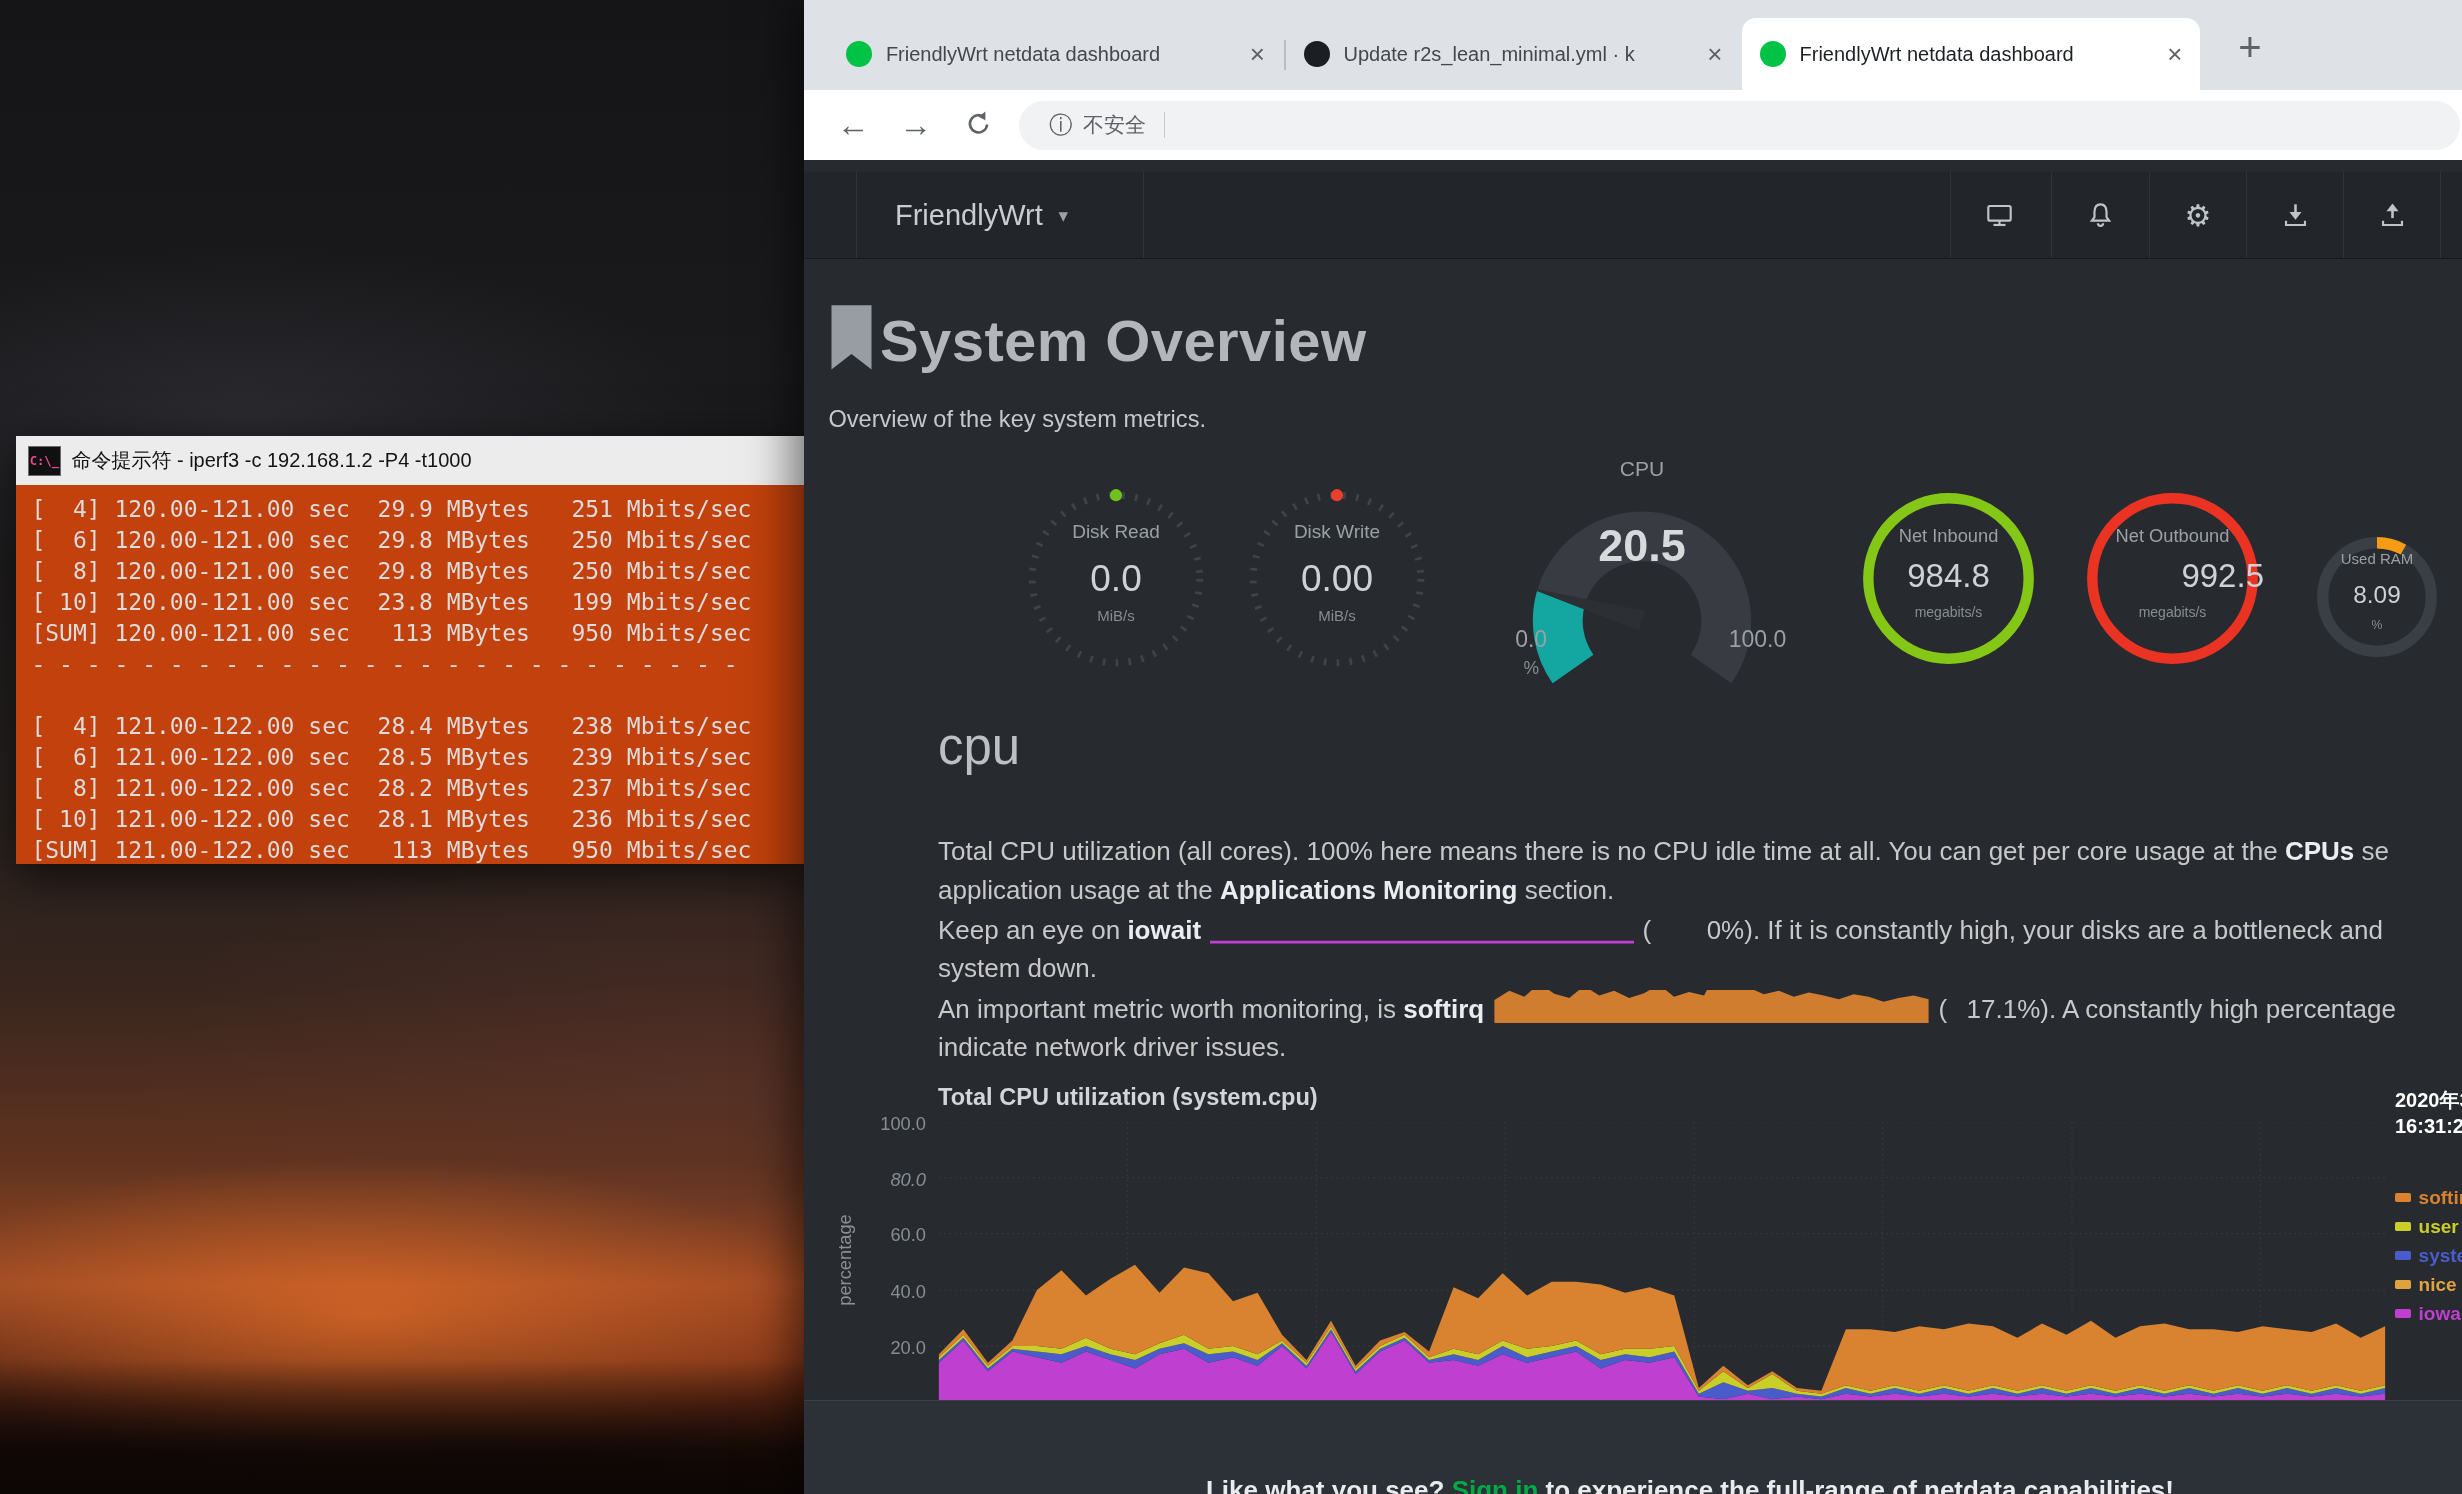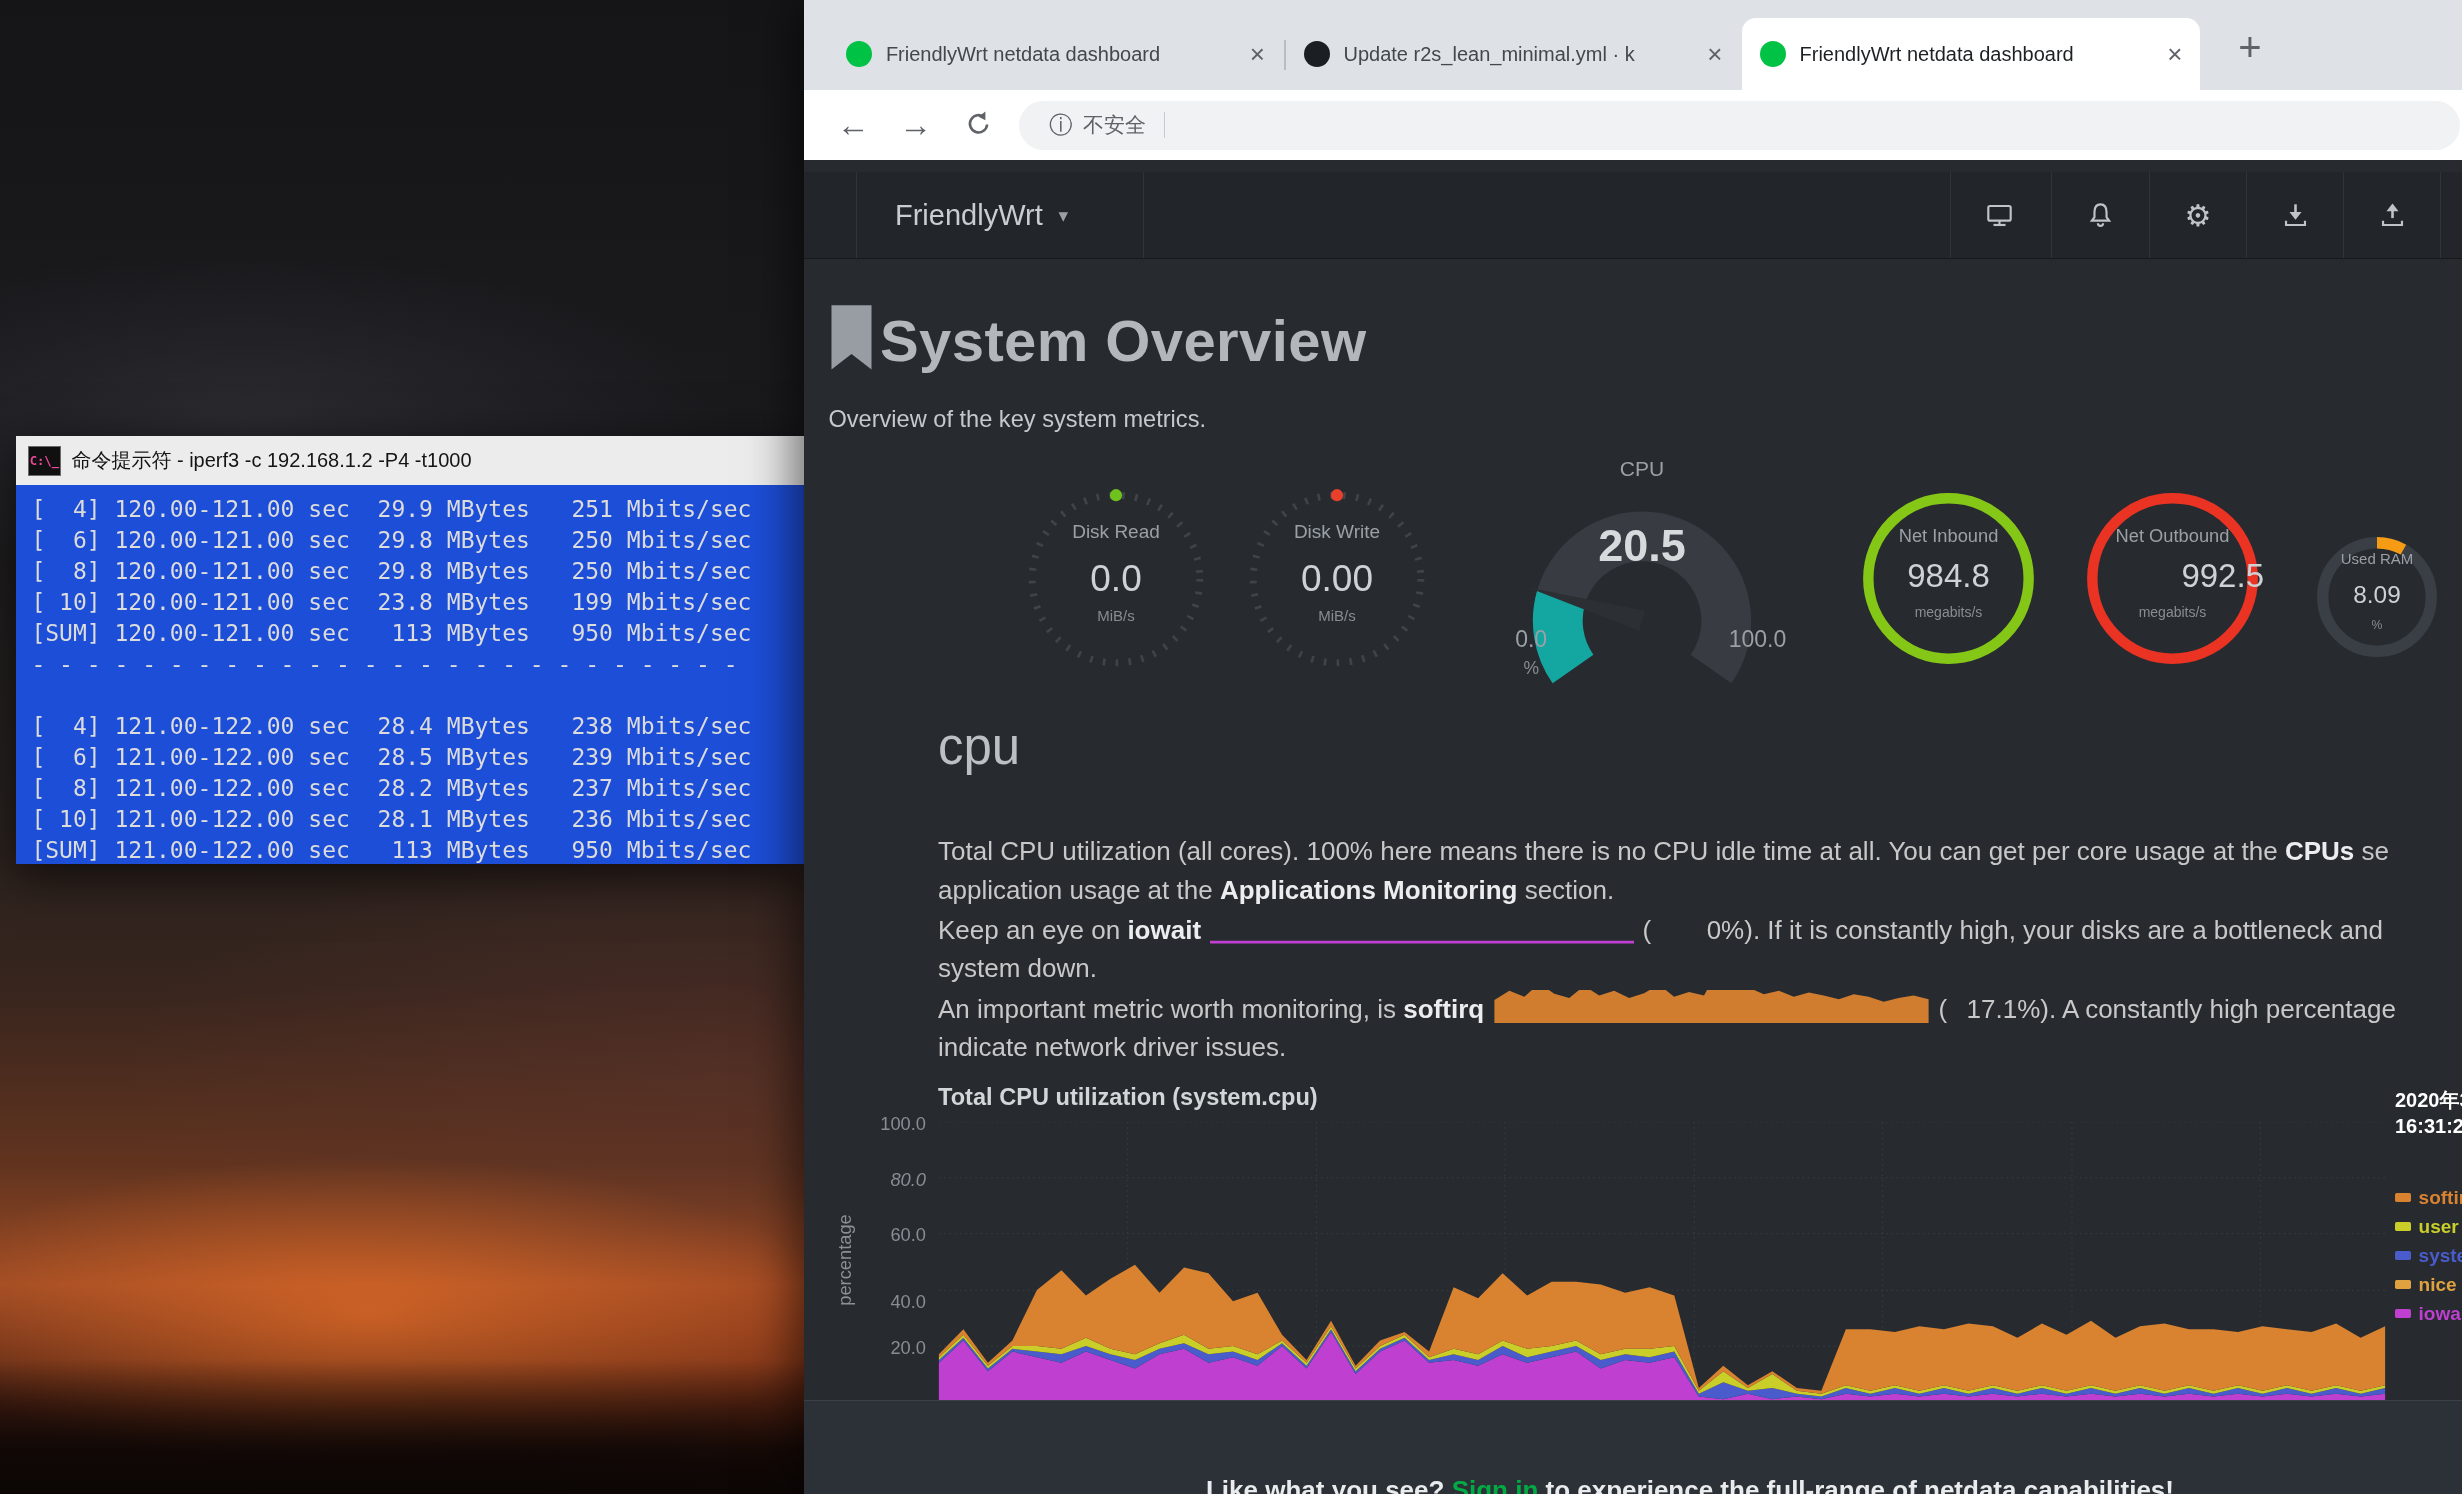--- a/index.html
+++ b/index.html
@@ -19,21 +19,21 @@
       linear-gradient(180deg,#151517 0%,#1b1b1e 30%,#26211f 52%,#37251e 66%,#62341f 78%,#9c4a24 86%,#4b2012 94%,#140a06 100%);
   }
 
   
   #terminal{position:absolute;left:15.7px;top:436px;width:788px;height:428px;
             box-shadow:0 12.2px 44px rgba(0,0,0,.65);}
   .term-titlebar{height:49px;background:#ececec;display:flex;align-items:center;padding:0 12.2px;box-sizing:border-box;}
   .term-ico{width:31px;height:28px;background:#101010;color:#ec4899;border:0.9px solid #6a6a6a;
             font:bold 12.2px "DejaVu Sans Mono",monospace;display:flex;align-items:center;justify-content:center;}
   .term-title{margin-left:10.5px;font-size:20px;color:#141414;white-space:nowrap;overflow:hidden;}
-  .term-body{margin:0;background:#1d4ed8;height:379px;box-sizing:border-box;padding:8.7px 15.7px;
+  .term-body{margin:0;background:#c2410c;height:379px;box-sizing:border-box;padding:8.7px 15.7px;
              font-family:"DejaVu Sans Mono",monospace;font-size:23px;line-height:31px;color:#dcdcdc;overflow:hidden;}
 
   
   #browser{position:absolute;left:804px;top:0;width:1658px;height:1494px;overflow:hidden;
            box-shadow:-10.5px 0 44px rgba(0,0,0,.55);background:#dee1e6;}
   #tabbar{position:absolute;top:0;left:0;right:0;height:90px;background:#dee1e6;}
   .tab{position:absolute;top:18.3px;height:72px;border-radius:14px 14px 0 0;display:flex;align-items:center;
        padding:0 17.5px;box-sizing:border-box;}
   .tab.active{background:#ffffff;}
   .favicon{width:26px;height:26px;border-radius:50%;flex:0 0 26px;}
@@ -299,21 +299,21 @@
       </div>
 
       <div class="chart-title">Total CPU utilization (system.cpu)</div>
       <div class="chart-date" style="top:927px;">2020年3</div>
       <div class="chart-date" style="top:955px;">16:31:2</div>
 
       <div id="ylab">percentage</div>
       <div class="ytick" style="top:953px;">100.0</div>
       <div class="ytick" style="top:1009px;font-style:italic;">80.0</div>
       <div class="ytick" style="top:1064px;">60.0</div>
-      <div class="ytick" style="top:1121px;margin-top:10px;">40.0</div>
+      <div class="ytick" style="top:1121px;">40.0</div>
       <div class="ytick" style="top:1177px;">20.0</div>
 
       <svg id="cpu-chart-svg" class="abs" style="left:134px;top:962px;" width="1448" height="280" viewBox="0 0 1658 321">
           <line x1="0" y1="0" x2="1658" y2="0" stroke="#3a3f45" stroke-dasharray="2 4" stroke-width="1"></line>
           <line x1="0" y1="64" x2="1658" y2="64" stroke="#3a3f45" stroke-dasharray="2 4" stroke-width="1"></line>
           <line x1="0" y1="128" x2="1658" y2="128" stroke="#3a3f45" stroke-dasharray="2 4" stroke-width="1"></line>
           <line x1="0" y1="193" x2="1658" y2="193" stroke="#3a3f45" stroke-dasharray="2 4" stroke-width="1"></line>
           <line x1="0" y1="257" x2="1658" y2="257" stroke="#3a3f45" stroke-dasharray="2 4" stroke-width="1"></line>
           <line x1="216" y1="0" x2="216" y2="321" stroke="#3a3f45" stroke-dasharray="2 4" stroke-width="1"></line>
           <line x1="433" y1="0" x2="433" y2="321" stroke="#3a3f45" stroke-dasharray="2 4" stroke-width="1"></line>

